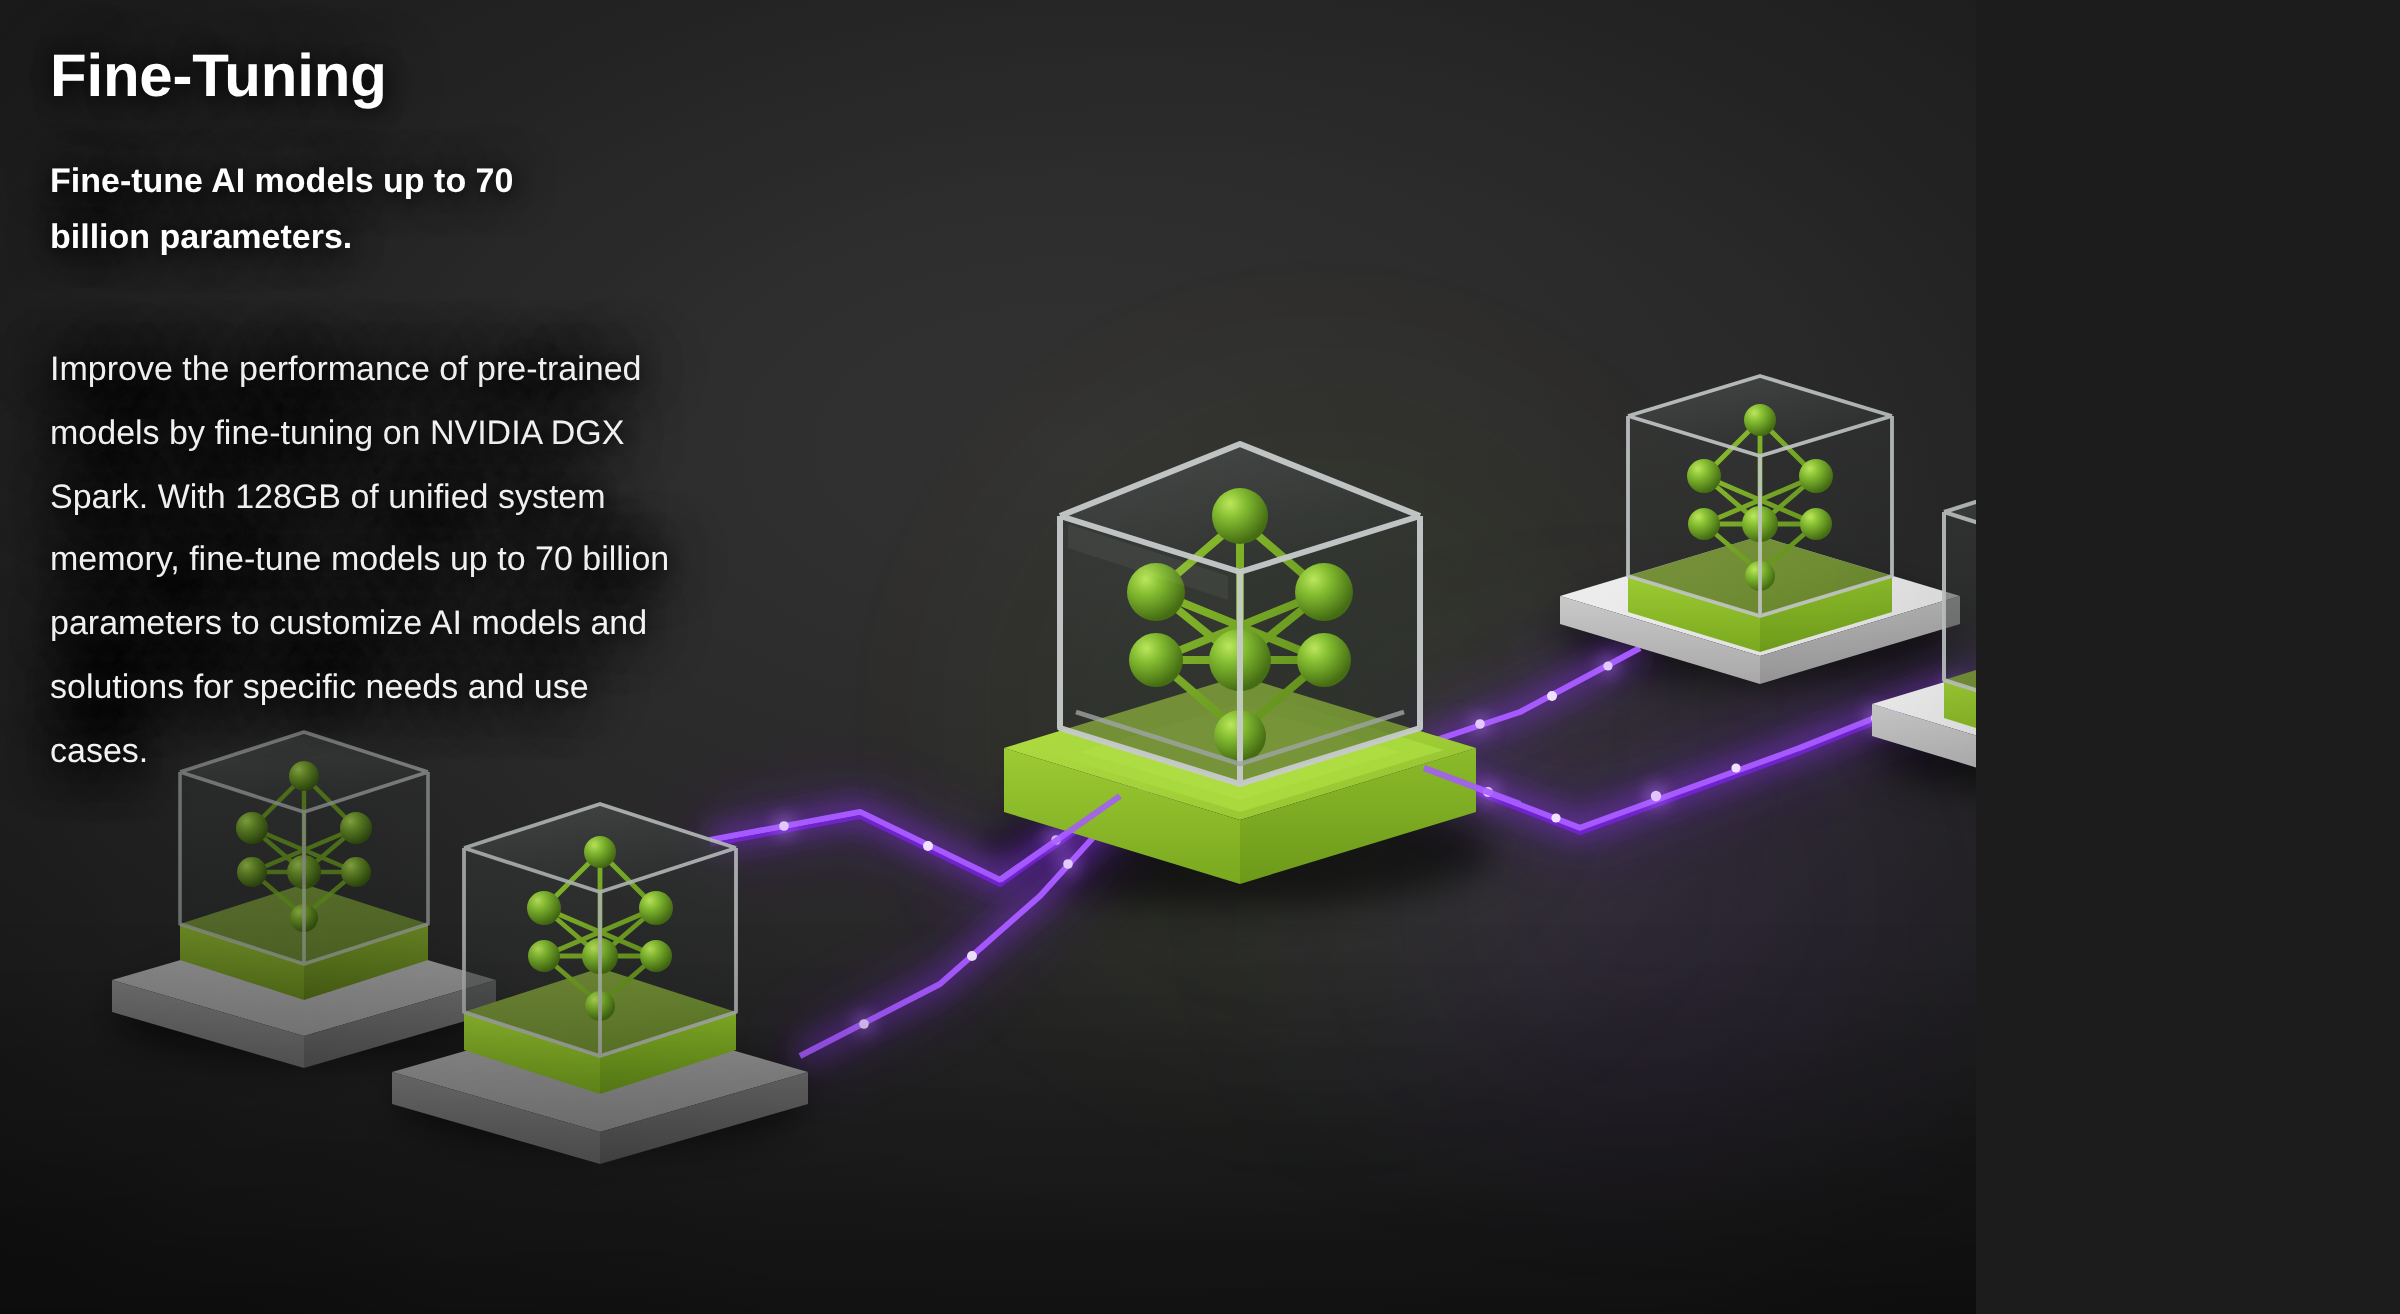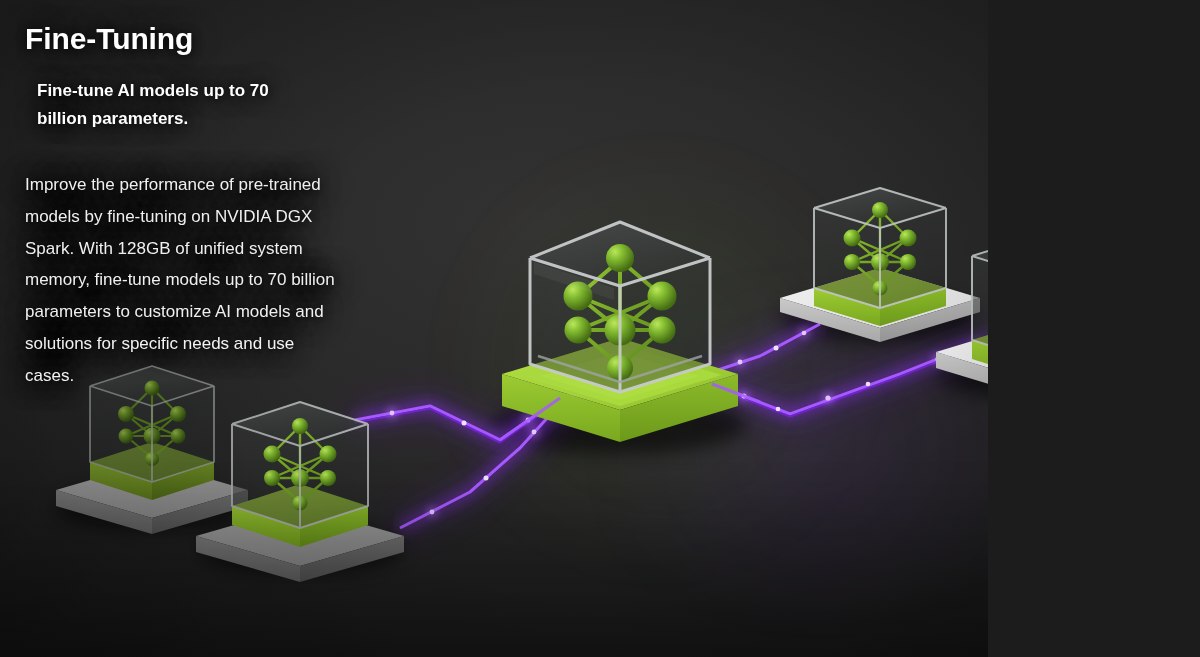--- a/index.html
+++ b/index.html
@@ -49,21 +49,20 @@
   #copy h1 {
     font-size:30px; font-weight:700; color:#ffffff;
     letter-spacing:-0.1px; line-height:1.1;
     text-shadow:0 1px 10px rgba(0,0,0,0.85), 0 0 26px rgba(0,0,0,0.6);
   }
   #copy .sub {
     margin-top:22px;
     font-size:17px; font-weight:700; color:#ffffff;
     line-height:1.62; max-width:280px;
     text-shadow:0 1px 9px rgba(0,0,0,0.85), 0 0 22px rgba(0,0,0,0.6);
-    margin-left:12px;
   }
   #copy .body {
     margin-top:37px;
     font-size:17px; font-weight:400; color:#f2f2f2;
     line-height:1.87; max-width:322px;
     text-shadow:0 1px 9px rgba(0,0,0,0.95), 0 0 20px rgba(0,0,0,0.8), 0 0 34px rgba(0,0,0,0.55);
   }
 </style>
 </head>
 <body>

